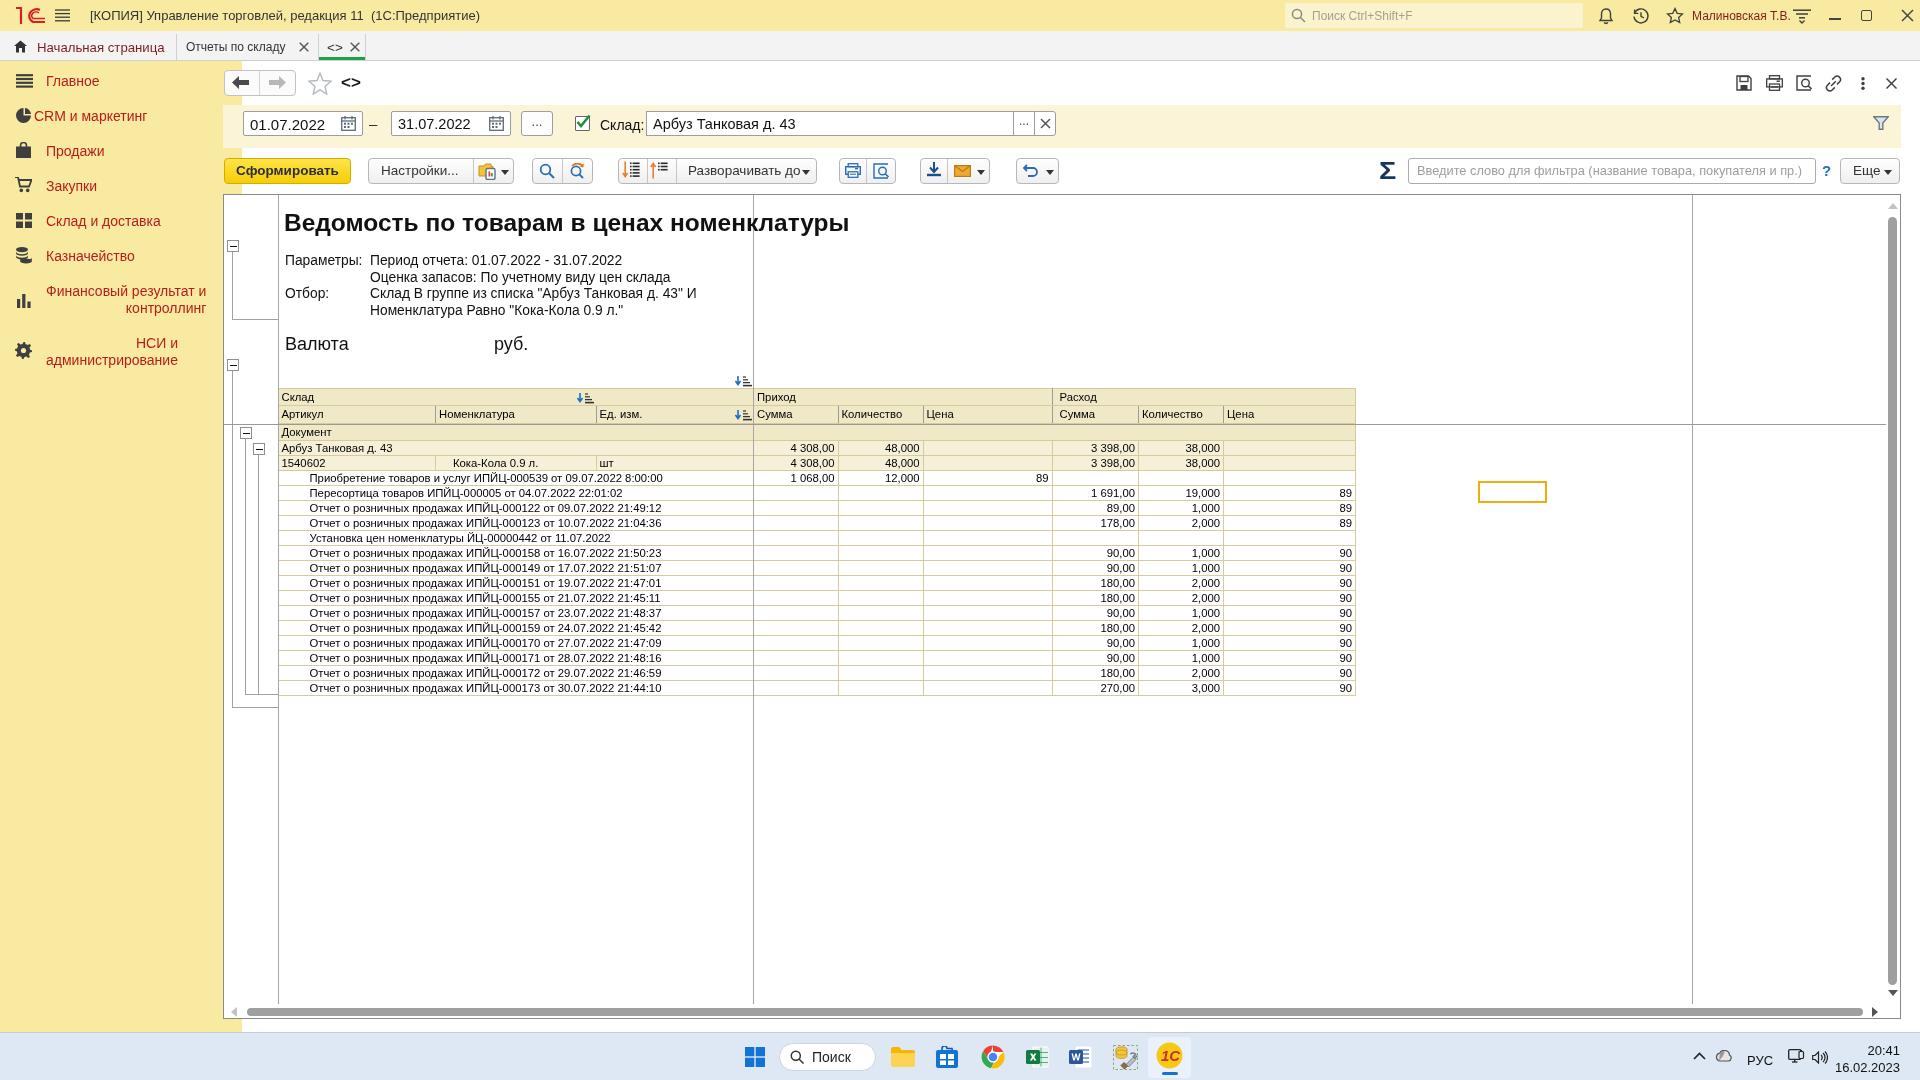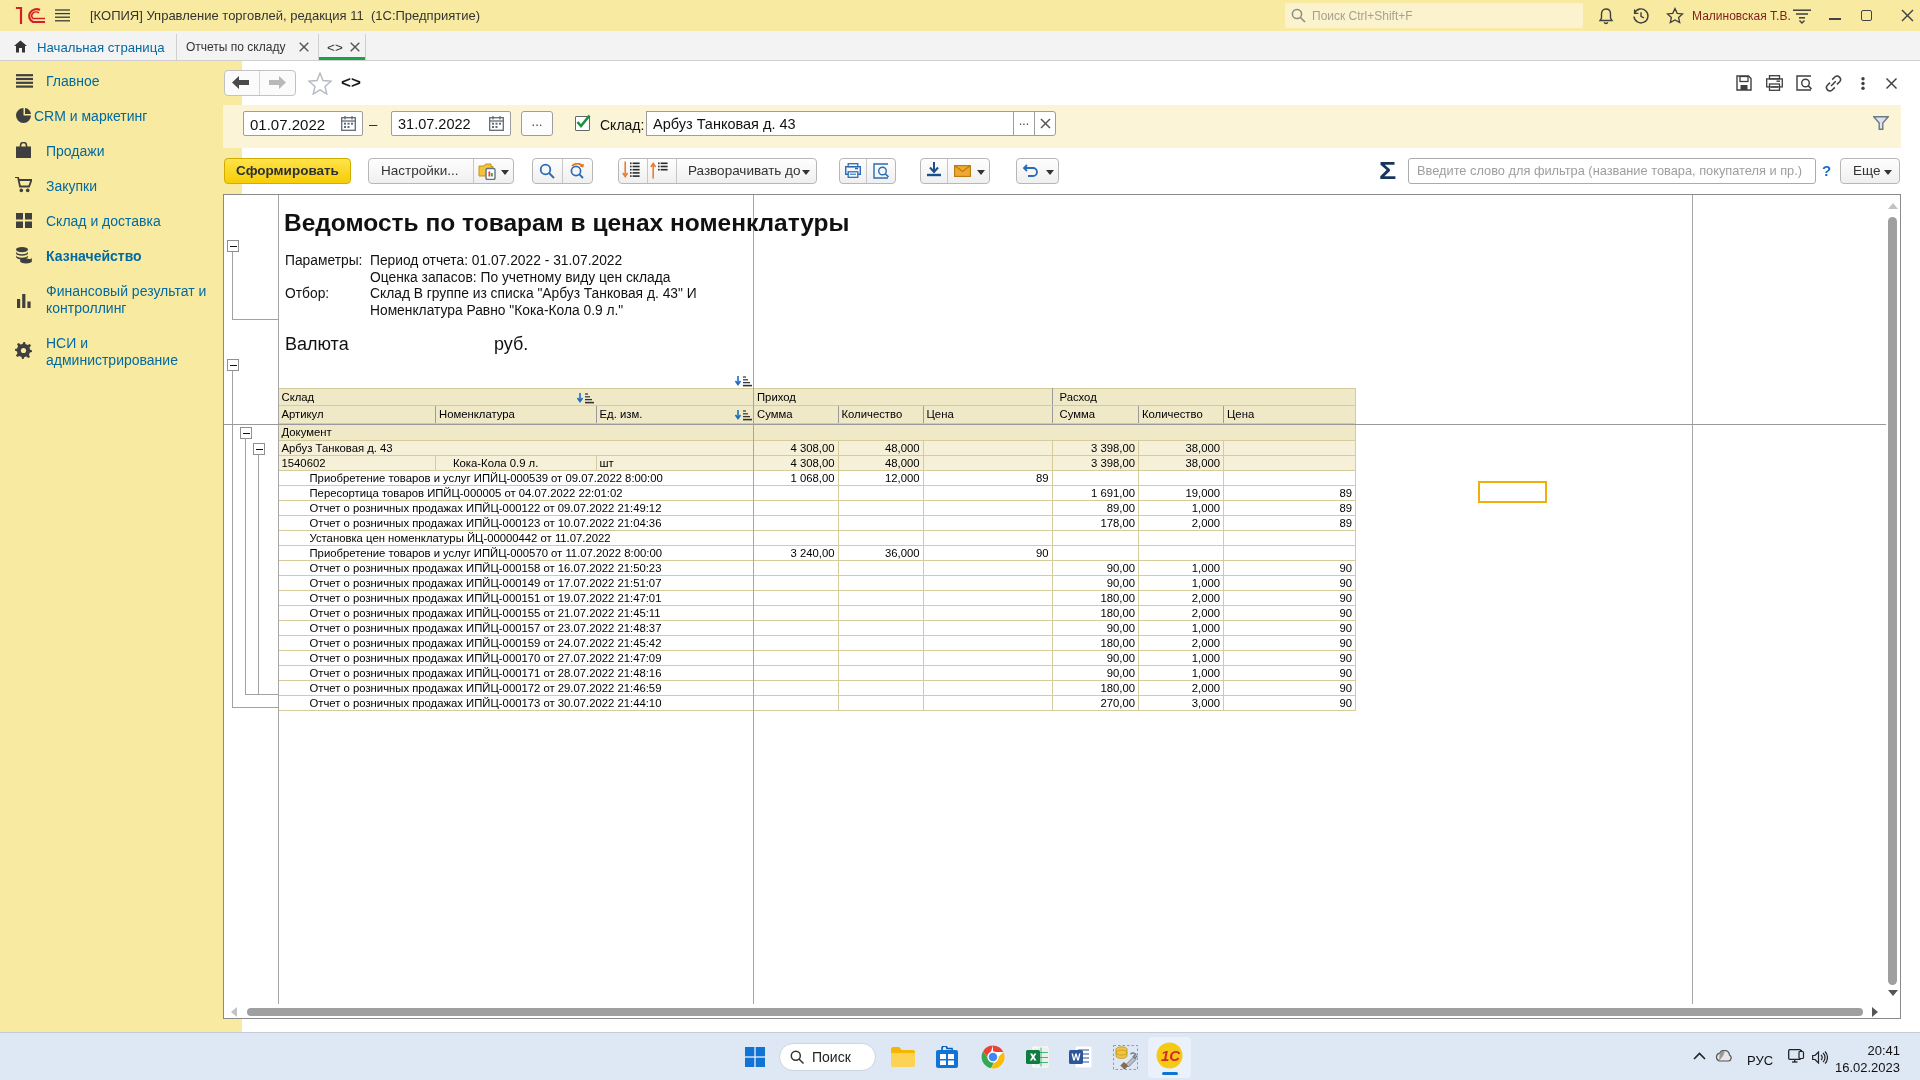--- a/index.html
+++ b/index.html
@@ -72,39 +72,39 @@
   </svg>
 </div>
 
 <div class="ab" id="tabbar" style="left:0;top:31px;width:1920px;height:30px;background:#f3f3f3;border-bottom:1px solid #d0d0d0;">
   <div class="ab" style="left:176px;top:3px;width:1px;height:27px;background:#d0d0d0;"></div>
   <div class="ab" style="left:318px;top:3px;width:1px;height:27px;background:#d0d0d0;"></div>
   <div class="ab" style="left:365px;top:3px;width:1px;height:27px;background:#d0d0d0;"></div>
   <svg class="ab" style="left:14px;top:9px;" width="13" height="13" viewBox="0 0 13 13">
     <path d="M6.5 0.5 L13 6 L11 6 L11 12.5 L8 12.5 L8 8 L5 8 L5 12.5 L2 12.5 L2 6 L0 6 Z" fill="#333"></path>
   </svg>
-  <div class="ab" style="left:37px;top:9px;font-size:13.2px;color:#0369a1;">Начальная страница</div>
+  <div class="ab" style="left:37px;top:9px;font-size:13.2px;color:#7f1d1d;">Начальная страница</div>
   <div class="ab" style="left:186px;top:9px;font-size:12px;color:#333;">Отчеты по складу</div>
   <svg class="ab" style="left:299px;top:11px;" width="10" height="10" viewBox="0 0 10 10">
     <g stroke="#555" stroke-width="1.4">
         <line x1="0.7" y1="0.7" x2="9.3" y2="9.3"></line>
         <line x1="9.3" y1="0.7" x2="0.7" y2="9.3"></line>
       </g>
   </svg>
   <div class="ab" style="left:327px;top:9px;font-size:13.5px;color:#333;">&lt;&gt;</div>
   <svg class="ab" style="left:350px;top:11px;" width="10" height="10" viewBox="0 0 10 10">
     <g stroke="#555" stroke-width="1.4">
         <line x1="0.7" y1="0.7" x2="9.3" y2="9.3"></line>
         <line x1="9.3" y1="0.7" x2="0.7" y2="9.3"></line>
       </g>
   </svg>
   <div class="ab" style="left:319px;top:26px;width:46px;height:3px;background:#18a348;"></div>
 </div>
 
-<div class="ab" id="sidebar" style="left:0;top:61px;width:242px;height:971px;background:#f8eba1;color:#0369a1;font-size:14px;">
+<div class="ab" id="sidebar" style="left:0;top:61px;width:242px;height:971px;background:#f8eba1;color:#b91c1c;font-size:14px;text-align:right;">
 
   <svg class="ab" style="left:16px;top:13px;" width="17" height="14" viewBox="0 0 17 14">
     <g stroke="#3f3f3f" stroke-width="2.2">
         <line x1="0" y1="1.2" x2="17" y2="1.2"></line>
         <line x1="0" y1="5" x2="17" y2="5"></line>
         <line x1="0" y1="8.8" x2="17" y2="8.8"></line>
         <line x1="0" y1="12.6" x2="17" y2="12.6"></line>
       </g>
   </svg>
   <div class="ab" style="left:46px;top:12px;">Главное</div>
@@ -138,21 +138,21 @@
 
   <svg class="ab" style="left:15px;top:186px;" width="18" height="17" viewBox="0 0 18 17">
     <g fill="#3f3f3f">
       <ellipse cx="7" cy="2.6" rx="6" ry="2.6"></ellipse>
       <path d="M1 4.6 A6 2.6 0 0 0 13 4.6 L13 6.2 A6 2.6 0 0 1 1 6.2 Z"></path>
       <path d="M1 8.2 A6 2.6 0 0 0 13 8.2 L13 9.8 A6 2.6 0 0 1 1 9.8 Z"></path>
       <ellipse cx="11" cy="14" rx="6" ry="2.6"></ellipse>
       <path d="M5 10.4 A6 2.6 0 0 0 17 10.4 L17 12 A6 2.6 0 0 1 5 12 Z"></path>
     </g>
   </svg>
-  <div class="ab" style="left:46px;top:187px;font-weight:bold;">Казначейство</div>
+  <div class="ab" style="left:46px;top:187px;">Казначейство</div>
 
   <svg class="ab" style="left:17px;top:233px;" width="14" height="14" viewBox="0 0 14 14">
     <rect x="0" y="5" width="3.2" height="9" fill="#3f3f3f"></rect>
     <rect x="5.2" y="0" width="3.2" height="14" fill="#3f3f3f"></rect>
     <rect x="10.4" y="7.5" width="3.2" height="6.5" fill="#3f3f3f"></rect>
   </svg>
   <div class="ab" style="left:46px;top:222px;line-height:16.5px;white-space:nowrap;">Финансовый результат и<br>контроллинг</div>
 
   <svg class="ab" style="left:15px;top:281px;" width="17" height="17" viewBox="0 0 17 17">
     <path d="M8.5 0 L10 0 L10.6 2.2 A6.5 6.5 0 0 1 12.8 3.1 L14.9 2 L16 3.8 L14.5 5.5 A6.5 6.5 0 0 1 15 7.5 L17 8.5 L17 10 L14.8 10.6 A6.5 6.5 0 0 1 13.9 12.8 L15 14.9 L13.2 16 L11.5 14.5 A6.5 6.5 0 0 1 9.5 15 L8.5 17 L7 17 L6.4 14.8 A6.5 6.5 0 0 1 4.2 13.9 L2.1 15 L1 13.2 L2.5 11.5 A6.5 6.5 0 0 1 2 9.5 L0 8.5 L0 7 L2.2 6.4 A6.5 6.5 0 0 1 3.1 4.2 L2 2.1 L3.8 1 L5.5 2.5 A6.5 6.5 0 0 1 7.5 2 Z" fill="#3f3f3f"></path>
@@ -479,29 +479,20 @@
   <tr style="height:15px">
           <td colspan="3" class="doc">Установка цен номенклатуры ЙЦ-00000442 от 11.07.2022</td>
           <td></td>
           <td></td>
           <td></td>
           <td></td>
           <td></td>
           <td></td>
         </tr>
   <tr style="height:15px">
-          <td colspan="3" class="doc">Приобретение товаров и услуг ИПЙЦ-000570 от 11.07.2022 8:00:00</td>
-          <td class="r">3 240,00</td>
-          <td class="r">36,000</td>
-          <td class="r">90</td>
-          <td></td>
-          <td></td>
-          <td></td>
-        </tr>
-  <tr style="height:15px">
           <td colspan="3" class="doc">Отчет о розничных продажах ИПЙЦ-000158 от 16.07.2022 21:50:23</td>
           <td></td>
           <td></td>
           <td></td>
           <td class="r">90,00</td>
           <td class="r">1,000</td>
           <td class="r">90</td>
         </tr>
   <tr style="height:15px">
           <td colspan="3" class="doc">Отчет о розничных продажах ИПЙЦ-000149 от 17.07.2022 21:51:07</td>

